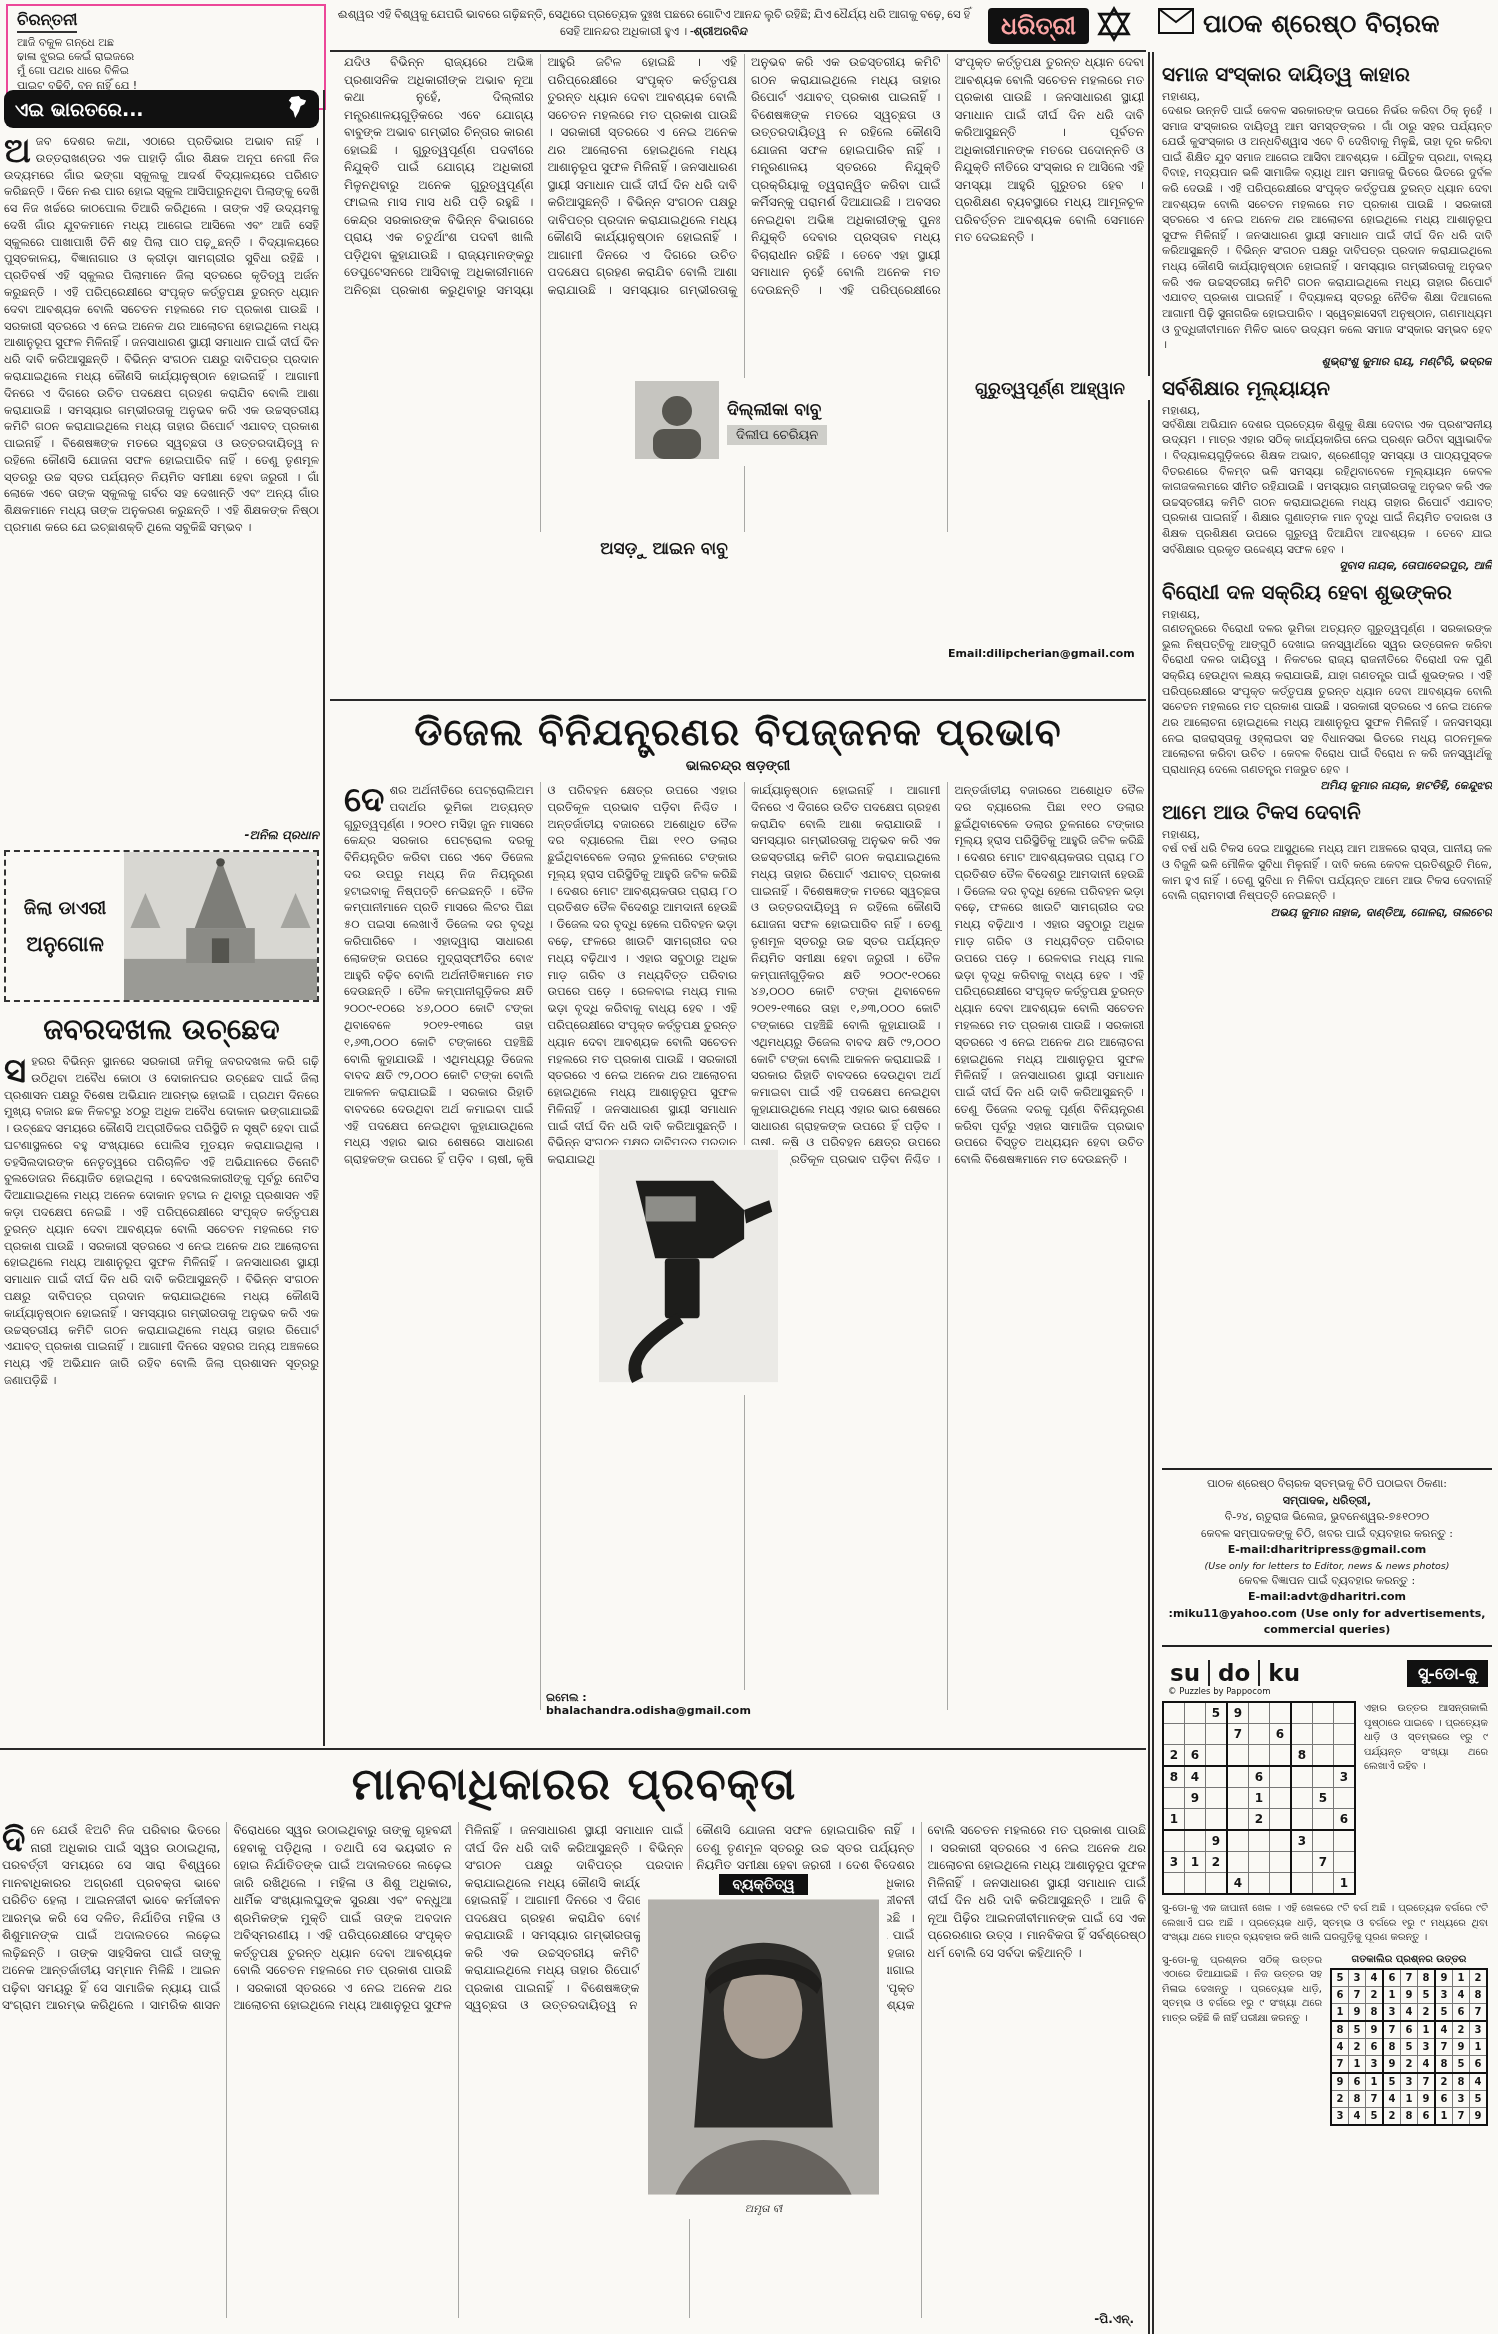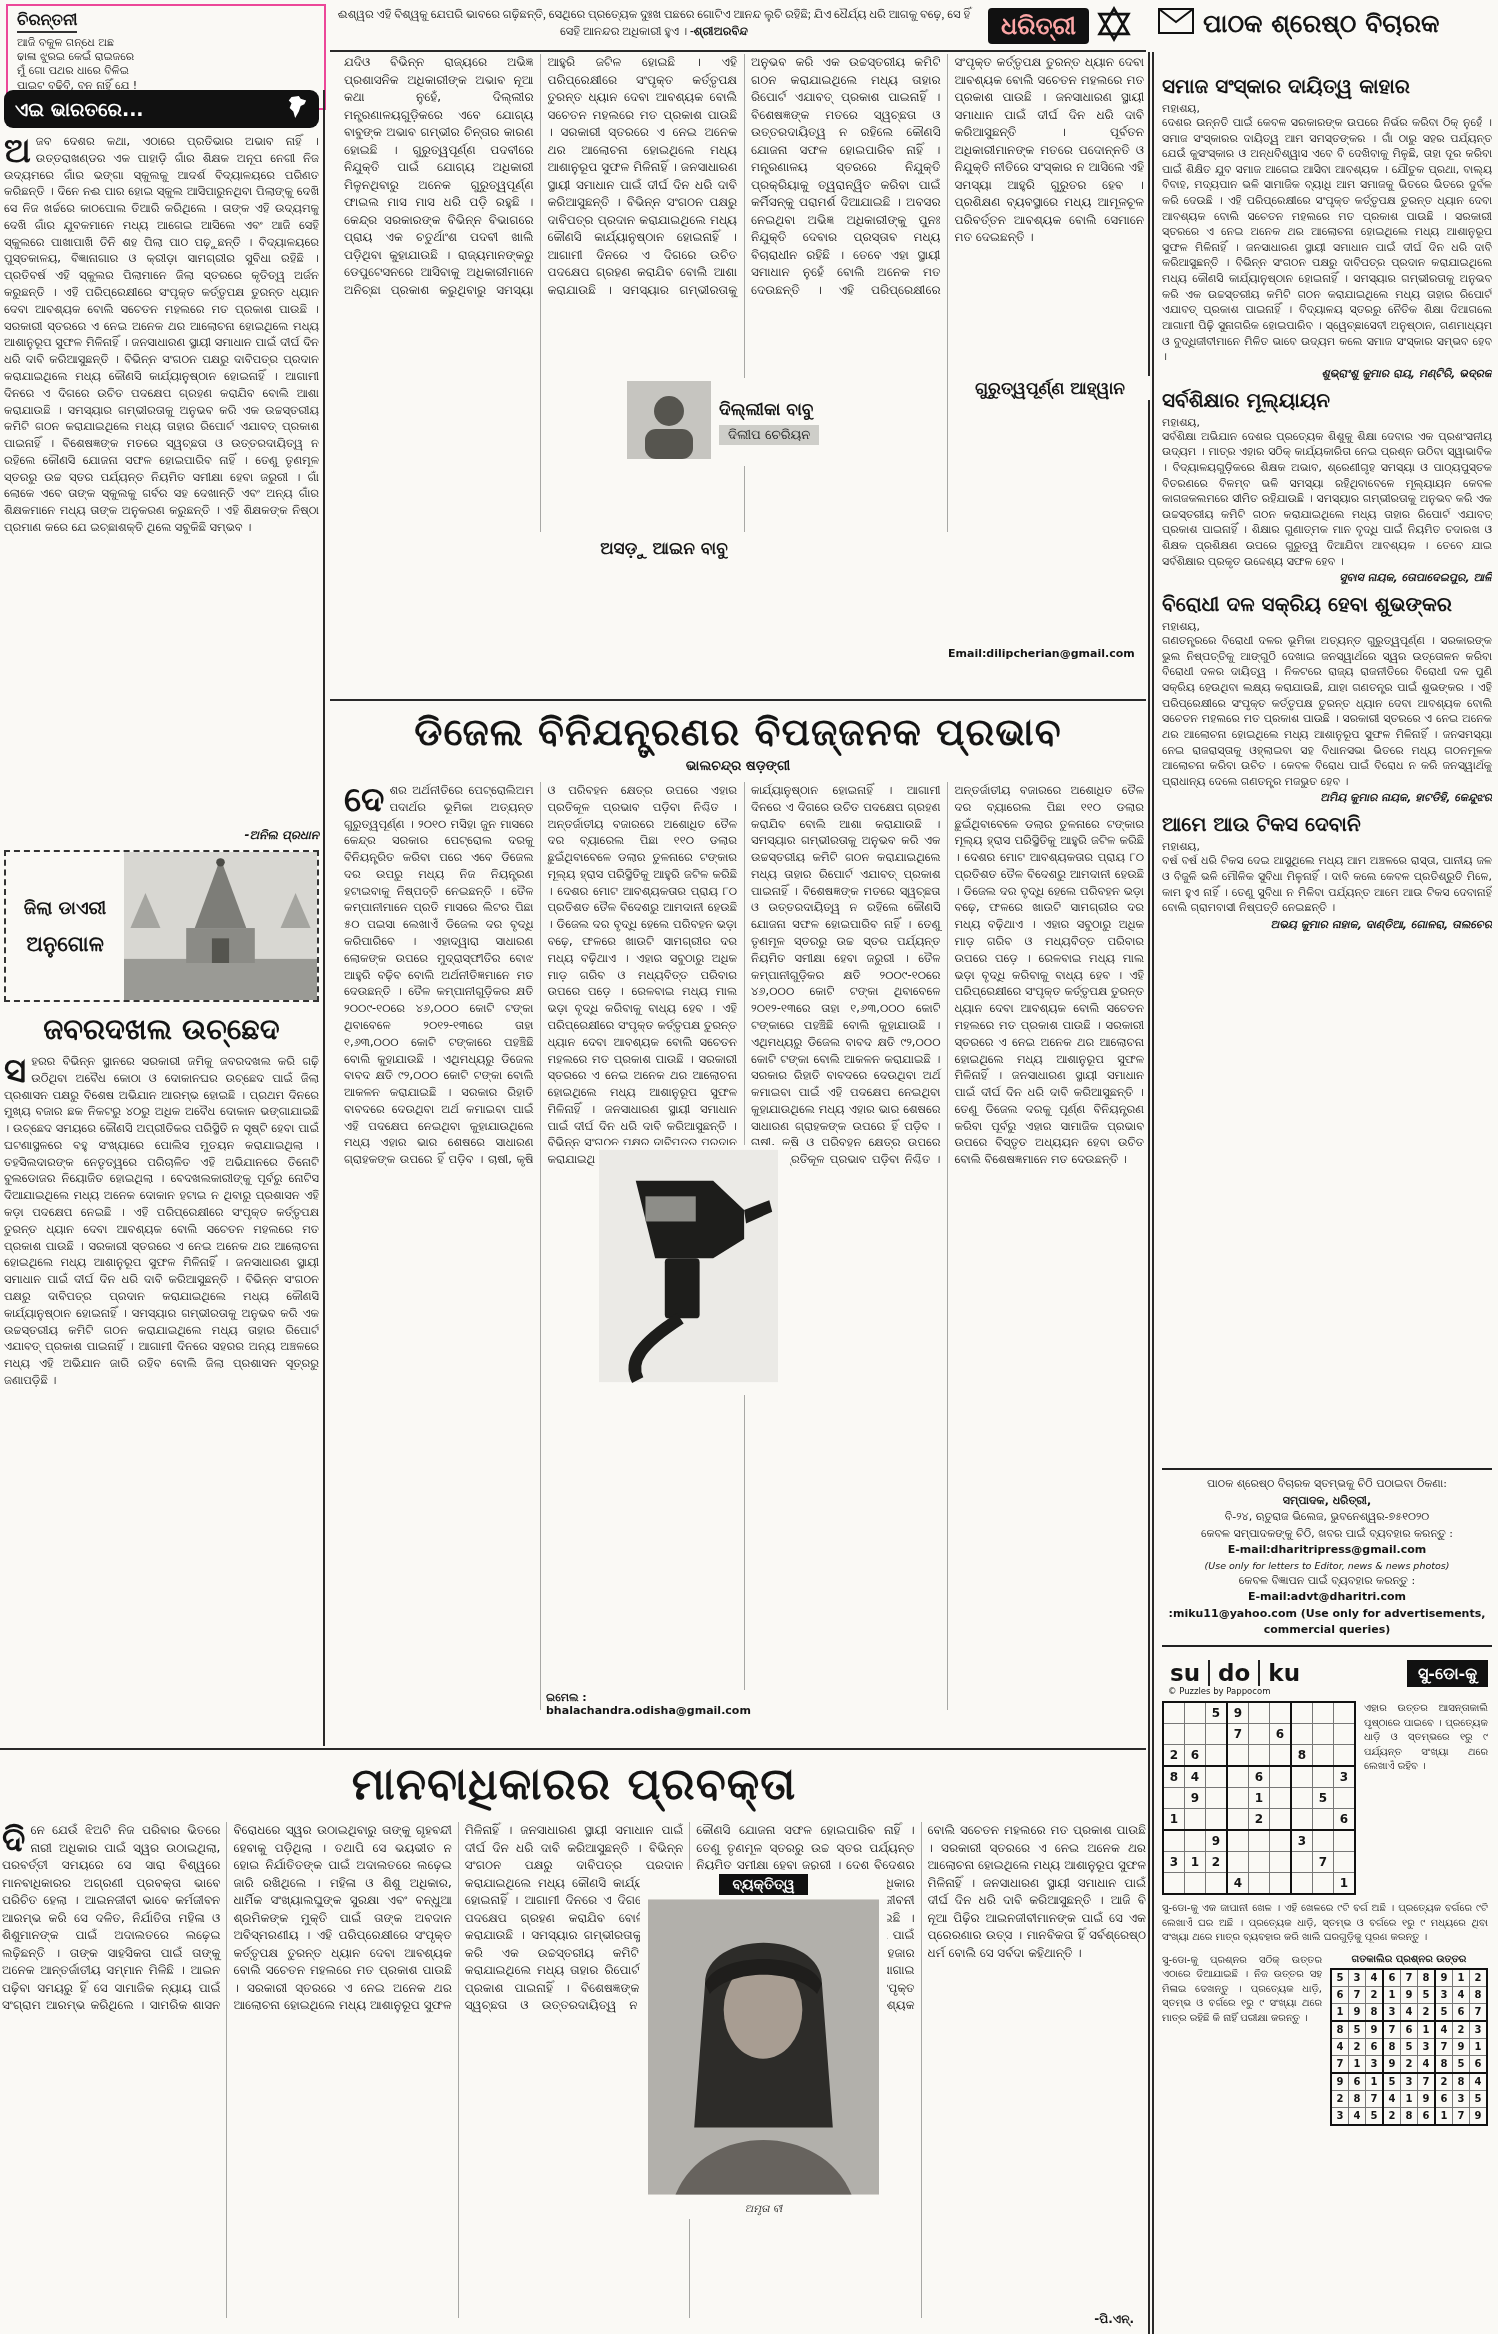--- a/index.html
+++ b/index.html
@@ -145,21 +145,21 @@
         </svg>
       </div>
     </div>
     <div class="district-headline">ଜବରଦଖଲ ଉଚ୍ଛେଦ</div>
     <div class="bodytext dropcap clip" style="height:556px;">ସହରର ବିଭିନ୍ନ ସ୍ଥାନରେ ସରକାରୀ ଜମିକୁ ଜବରଦଖଲ କରି ଗଢ଼ି ଉଠିଥିବା ଅବୈଧ କୋଠା ଓ ଦୋକାନଘର ଉଚ୍ଛେଦ ପାଇଁ ଜିଲା ପ୍ରଶାସନ ପକ୍ଷରୁ ବିଶେଷ ଅଭିଯାନ ଆରମ୍ଭ ହୋଇଛି । ପ୍ରଥମ ଦିନରେ ମୁଖ୍ୟ ବଜାର ଛକ ନିକଟରୁ ୪୦ରୁ ଅଧିକ ଅବୈଧ ଦୋକାନ ଭଙ୍ଗାଯାଇଛି । ଉଚ୍ଛେଦ ସମୟରେ କୌଣସି ଅପ୍ରୀତିକର ପରିସ୍ଥିତି ନ ସୃଷ୍ଟି ହେବା ପାଇଁ ଘଟଣାସ୍ଥଳରେ ବହୁ ସଂଖ୍ୟାରେ ପୋଲିସ ମୁତୟନ କରାଯାଇଥିଲା । ତହସିଲଦାରଙ୍କ ନେତୃତ୍ୱରେ ପରିଚାଳିତ ଏହି ଅଭିଯାନରେ ତିନୋଟି ବୁଲଡୋଜର ନିୟୋଜିତ ହୋଇଥିଲା । ବେଦଖଲକାରୀଙ୍କୁ ପୂର୍ବରୁ ନୋଟିସ ଦିଆଯାଇଥିଲେ ମଧ୍ୟ ଅନେକ ଦୋକାନ ହଟାଇ ନ ଥିବାରୁ ପ୍ରଶାସନ ଏହି କଡ଼ା ପଦକ୍ଷେପ ନେଇଛି । ଏହି ପରିପ୍ରେକ୍ଷୀରେ ସଂପୃକ୍ତ କର୍ତ୍ତୃପକ୍ଷ ତୁରନ୍ତ ଧ୍ୟାନ ଦେବା ଆବଶ୍ୟକ ବୋଲି ସଚେତନ ମହଲରେ ମତ ପ୍ରକାଶ ପାଉଛି । ସରକାରୀ ସ୍ତରରେ ଏ ନେଇ ଅନେକ ଥର ଆଲୋଚନା ହୋଇଥିଲେ ମଧ୍ୟ ଆଶାନୁରୂପ ସୁଫଳ ମିଳିନାହିଁ । ଜନସାଧାରଣ ସ୍ଥାୟୀ ସମାଧାନ ପାଇଁ ଦୀର୍ଘ ଦିନ ଧରି ଦାବି କରିଆସୁଛନ୍ତି । ବିଭିନ୍ନ ସଂଗଠନ ପକ୍ଷରୁ ଦାବିପତ୍ର ପ୍ରଦାନ କରାଯାଇଥିଲେ ମଧ୍ୟ କୌଣସି କାର୍ଯ୍ୟାନୁଷ୍ଠାନ ହୋଇନାହିଁ । ସମସ୍ୟାର ଗମ୍ଭୀରତାକୁ ଅନୁଭବ କରି ଏକ ଉଚ୍ଚସ୍ତରୀୟ କମିଟି ଗଠନ କରାଯାଇଥିଲେ ମଧ୍ୟ ତାହାର ରିପୋର୍ଟ ଏଯାବତ୍ ପ୍ରକାଶ ପାଇନାହିଁ । ଆଗାମୀ ଦିନରେ ସହରର ଅନ୍ୟ ଅଞ୍ଚଳରେ ମଧ୍ୟ ଏହି ଅଭିଯାନ ଜାରି ରହିବ ବୋଲି ଜିଲା ପ୍ରଶାସନ ସୂତ୍ରରୁ ଜଣାପଡ଼ିଛି ।</div>
   </div>
 
   <div class="abs" style="left:332px;top:54px;width:812px;height:642px;">
     <div class="bodytext cols4" style="height:478px;font-size:12px;">ଯଦିଓ ବିଭିନ୍ନ ରାଜ୍ୟରେ ଅଭିଜ୍ଞ ପ୍ରଶାସନିକ ଅଧିକାରୀଙ୍କ ଅଭାବ ନୂଆ କଥା ନୁହେଁ, ଦିଲ୍ଲୀର ମନ୍ତ୍ରଣାଳୟଗୁଡ଼ିକରେ ଏବେ ଯୋଗ୍ୟ ବାବୁଙ୍କ ଅଭାବ ଗମ୍ଭୀର ଚିନ୍ତାର କାରଣ ହୋଇଛି । ଗୁରୁତ୍ୱପୂର୍ଣ୍ଣ ପଦବୀରେ ନିଯୁକ୍ତି ପାଇଁ ଯୋଗ୍ୟ ଅଧିକାରୀ ମିଳୁନଥିବାରୁ ଅନେକ ଗୁରୁତ୍ୱପୂର୍ଣ୍ଣ ଫାଇଲ ମାସ ମାସ ଧରି ପଡ଼ି ରହୁଛି । କେନ୍ଦ୍ର ସରକାରଙ୍କ ବିଭିନ୍ନ ବିଭାଗରେ ପ୍ରାୟ ଏକ ଚତୁର୍ଥାଂଶ ପଦବୀ ଖାଲି ପଡ଼ିଥିବା କୁହାଯାଉଛି । ରାଜ୍ୟମାନଙ୍କରୁ ଡେପୁଟେସନରେ ଆସିବାକୁ ଅଧିକାରୀମାନେ ଅନିଚ୍ଛା ପ୍ରକାଶ କରୁଥିବାରୁ ସମସ୍ୟା ଆହୁରି ଜଟିଳ ହୋଇଛି । ଏହି ପରିପ୍ରେକ୍ଷୀରେ ସଂପୃକ୍ତ କର୍ତ୍ତୃପକ୍ଷ ତୁରନ୍ତ ଧ୍ୟାନ ଦେବା ଆବଶ୍ୟକ ବୋଲି ସଚେତନ ମହଲରେ ମତ ପ୍ରକାଶ ପାଉଛି । ସରକାରୀ ସ୍ତରରେ ଏ ନେଇ ଅନେକ ଥର ଆଲୋଚନା ହୋଇଥିଲେ ମଧ୍ୟ ଆଶାନୁରୂପ ସୁଫଳ ମିଳିନାହିଁ । ଜନସାଧାରଣ ସ୍ଥାୟୀ ସମାଧାନ ପାଇଁ ଦୀର୍ଘ ଦିନ ଧରି ଦାବି କରିଆସୁଛନ୍ତି । ବିଭିନ୍ନ ସଂଗଠନ ପକ୍ଷରୁ ଦାବିପତ୍ର ପ୍ରଦାନ କରାଯାଇଥିଲେ ମଧ୍ୟ କୌଣସି କାର୍ଯ୍ୟାନୁଷ୍ଠାନ ହୋଇନାହିଁ । ଆଗାମୀ ଦିନରେ ଏ ଦିଗରେ ଉଚିତ ପଦକ୍ଷେପ ଗ୍ରହଣ କରାଯିବ ବୋଲି ଆଶା କରାଯାଉଛି । ସମସ୍ୟାର ଗମ୍ଭୀରତାକୁ ଅନୁଭବ କରି ଏକ ଉଚ୍ଚସ୍ତରୀୟ କମିଟି ଗଠନ କରାଯାଇଥିଲେ ମଧ୍ୟ ତାହାର ରିପୋର୍ଟ ଏଯାବତ୍ ପ୍ରକାଶ ପାଇନାହିଁ । ବିଶେଷଜ୍ଞଙ୍କ ମତରେ ସ୍ୱଚ୍ଛତା ଓ ଉତ୍ତରଦାୟିତ୍ୱ ନ ରହିଲେ କୌଣସି ଯୋଜନା ସଫଳ ହୋଇପାରିବ ନାହିଁ । ମନ୍ତ୍ରଣାଳୟ ସ୍ତରରେ ନିଯୁକ୍ତି ପ୍ରକ୍ରିୟାକୁ ତ୍ୱରାନ୍ୱିତ କରିବା ପାଇଁ କର୍ମିସନ୍‌କୁ ପରାମର୍ଶ ଦିଆଯାଇଛି । ଅବସର ନେଇଥିବା ଅଭିଜ୍ଞ ଅଧିକାରୀଙ୍କୁ ପୁନଃ ନିଯୁକ୍ତି ଦେବାର ପ୍ରସ୍ତାବ ମଧ୍ୟ ବିଚାରାଧୀନ ରହିଛି । ତେବେ ଏହା ସ୍ଥାୟୀ ସମାଧାନ ନୁହେଁ ବୋଲି ଅନେକ ମତ ଦେଉଛନ୍ତି । ଏହି ପରିପ୍ରେକ୍ଷୀରେ ସଂପୃକ୍ତ କର୍ତ୍ତୃପକ୍ଷ ତୁରନ୍ତ ଧ୍ୟାନ ଦେବା ଆବଶ୍ୟକ ବୋଲି ସଚେତନ ମହଲରେ ମତ ପ୍ରକାଶ ପାଉଛି । ଜନସାଧାରଣ ସ୍ଥାୟୀ ସମାଧାନ ପାଇଁ ଦୀର୍ଘ ଦିନ ଧରି ଦାବି କରିଆସୁଛନ୍ତି । ପୂର୍ବତନ ଅଧିକାରୀମାନଙ୍କ ମତରେ ପଦୋନ୍ନତି ଓ ନିଯୁକ୍ତି ନୀତିରେ ସଂସ୍କାର ନ ଆସିଲେ ଏହି ସମସ୍ୟା ଆହୁରି ଗୁରୁତର ହେବ । ପ୍ରଶିକ୍ଷଣ ବ୍ୟବସ୍ଥାରେ ମଧ୍ୟ ଆମୂଳଚୂଳ ପରିବର୍ତ୍ତନ ଆବଶ୍ୟକ ବୋଲି ସେମାନେ ମତ ଦେଇଛନ୍ତି ।</div>
 
-    <div class="overlay author-box" style="left:292px;top:324px;width:252px;">
+    <div class="overlay author-box" style="left:300px;top:324px;width:252px;">
       <span>
         <svg width="84" height="78" viewBox="0 0 84 78">
           <rect width="84" height="78" fill="#c6c5c0"></rect>
           <circle cx="42" cy="30" r="15" fill="#56554f"></circle>
           <rect x="18" y="48" width="48" height="30" rx="11" fill="#56554f"></rect>
         </svg>
       </span>
       <span>
         <div class="author-title">ଦିଲ୍ଲୀକା ବାବୁ</div>
         <div class="author-name">ଦିଲୀପ ଚେରିୟନ</div>
@@ -206,21 +206,21 @@
           <path d="M58 86 C 70 52 165 52 177 86 L 172 96 C 150 70 85 70 63 96 Z" fill="#1f1e1c"></path>
         </svg>
       </div>
       <div class="photo-caption">ଅମୃତା ବୀ</div>
     </div>
     <div class="abs article-sig" style="right:12px;bottom:6px;">-ପି.ଏନ୍.</div>
   </div>
 
   <div class="abs right-col" style="left:1152px;top:52px;width:342px;height:2282px;">
 
-    <div class="abs clip" style="left:8px;top:16px;width:330px;height:1408px;">
+    <div class="abs clip" style="left:8px;top:4px;width:330px;height:1408px;">
 
       <div>
         <div class="letter-heading">ସମାଜ ସଂସ୍କାର ଦାୟିତ୍ୱ କାହାର</div>
         <div class="salutation">ମହାଶୟ,</div>
         <div class="letter-body">ଦେଶର ଉନ୍ନତି ପାଇଁ କେବଳ ସରକାରଙ୍କ ଉପରେ ନିର୍ଭର କରିବା ଠିକ୍ ନୁହେଁ । ସମାଜ ସଂସ୍କାରର ଦାୟିତ୍ୱ ଆମ ସମସ୍ତଙ୍କର । ଗାଁ ଠାରୁ ସହର ପର୍ଯ୍ୟନ୍ତ ଯେଉଁ କୁସଂସ୍କାର ଓ ଅନ୍ଧବିଶ୍ୱାସ ଏବେ ବି ଦେଖିବାକୁ ମିଳୁଛି, ତାହା ଦୂର କରିବା ପାଇଁ ଶିକ୍ଷିତ ଯୁବ ସମାଜ ଆଗେଇ ଆସିବା ଆବଶ୍ୟକ । ଯୌତୁକ ପ୍ରଥା, ବାଲ୍ୟ ବିବାହ, ମଦ୍ୟପାନ ଭଳି ସାମାଜିକ ବ୍ୟାଧି ଆମ ସମାଜକୁ ଭିତରେ ଭିତରେ ଦୁର୍ବଳ କରି ଦେଉଛି । ଏହି ପରିପ୍ରେକ୍ଷୀରେ ସଂପୃକ୍ତ କର୍ତ୍ତୃପକ୍ଷ ତୁରନ୍ତ ଧ୍ୟାନ ଦେବା ଆବଶ୍ୟକ ବୋଲି ସଚେତନ ମହଲରେ ମତ ପ୍ରକାଶ ପାଉଛି । ସରକାରୀ ସ୍ତରରେ ଏ ନେଇ ଅନେକ ଥର ଆଲୋଚନା ହୋଇଥିଲେ ମଧ୍ୟ ଆଶାନୁରୂପ ସୁଫଳ ମିଳିନାହିଁ । ଜନସାଧାରଣ ସ୍ଥାୟୀ ସମାଧାନ ପାଇଁ ଦୀର୍ଘ ଦିନ ଧରି ଦାବି କରିଆସୁଛନ୍ତି । ବିଭିନ୍ନ ସଂଗଠନ ପକ୍ଷରୁ ଦାବିପତ୍ର ପ୍ରଦାନ କରାଯାଇଥିଲେ ମଧ୍ୟ କୌଣସି କାର୍ଯ୍ୟାନୁଷ୍ଠାନ ହୋଇନାହିଁ । ସମସ୍ୟାର ଗମ୍ଭୀରତାକୁ ଅନୁଭବ କରି ଏକ ଉଚ୍ଚସ୍ତରୀୟ କମିଟି ଗଠନ କରାଯାଇଥିଲେ ମଧ୍ୟ ତାହାର ରିପୋର୍ଟ ଏଯାବତ୍ ପ୍ରକାଶ ପାଇନାହିଁ । ବିଦ୍ୟାଳୟ ସ୍ତରରୁ ନୈତିକ ଶିକ୍ଷା ଦିଆଗଲେ ଆଗାମୀ ପିଢ଼ି ସୁନାଗରିକ ହୋଇପାରିବ । ସ୍ୱେଚ୍ଛାସେବୀ ଅନୁଷ୍ଠାନ, ଗଣମାଧ୍ୟମ ଓ ବୁଦ୍ଧିଜୀବୀମାନେ ମିଳିତ ଭାବେ ଉଦ୍ୟମ କଲେ ସମାଜ ସଂସ୍କାର ସମ୍ଭବ ହେବ ।</div>
         <div class="letter-sig">ଶୁଭ୍ରାଂଶୁ କୁମାର ରାୟ, ମଣ୍ଟିରି, ଭଦ୍ରକ</div>
       </div>
 
       <div>
         <div class="letter-heading">ସର୍ବଶିକ୍ଷାର ମୂଲ୍ୟାୟନ</div>

